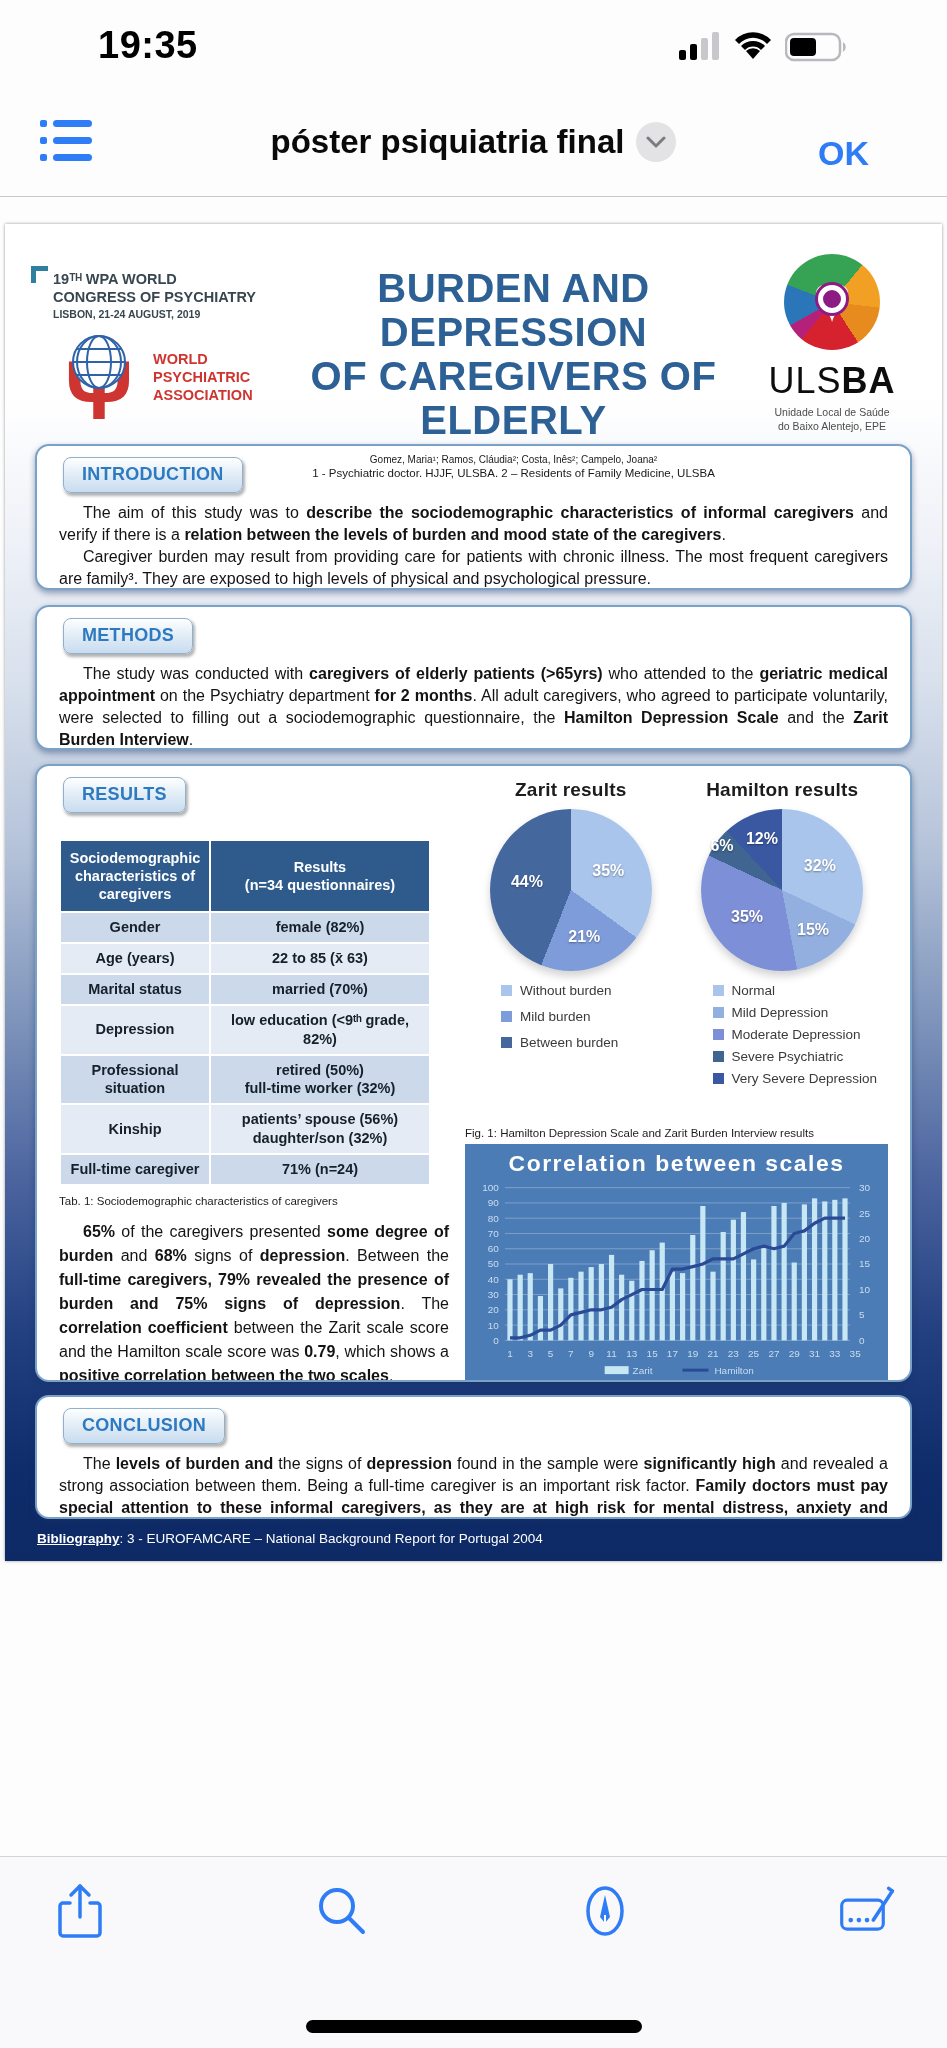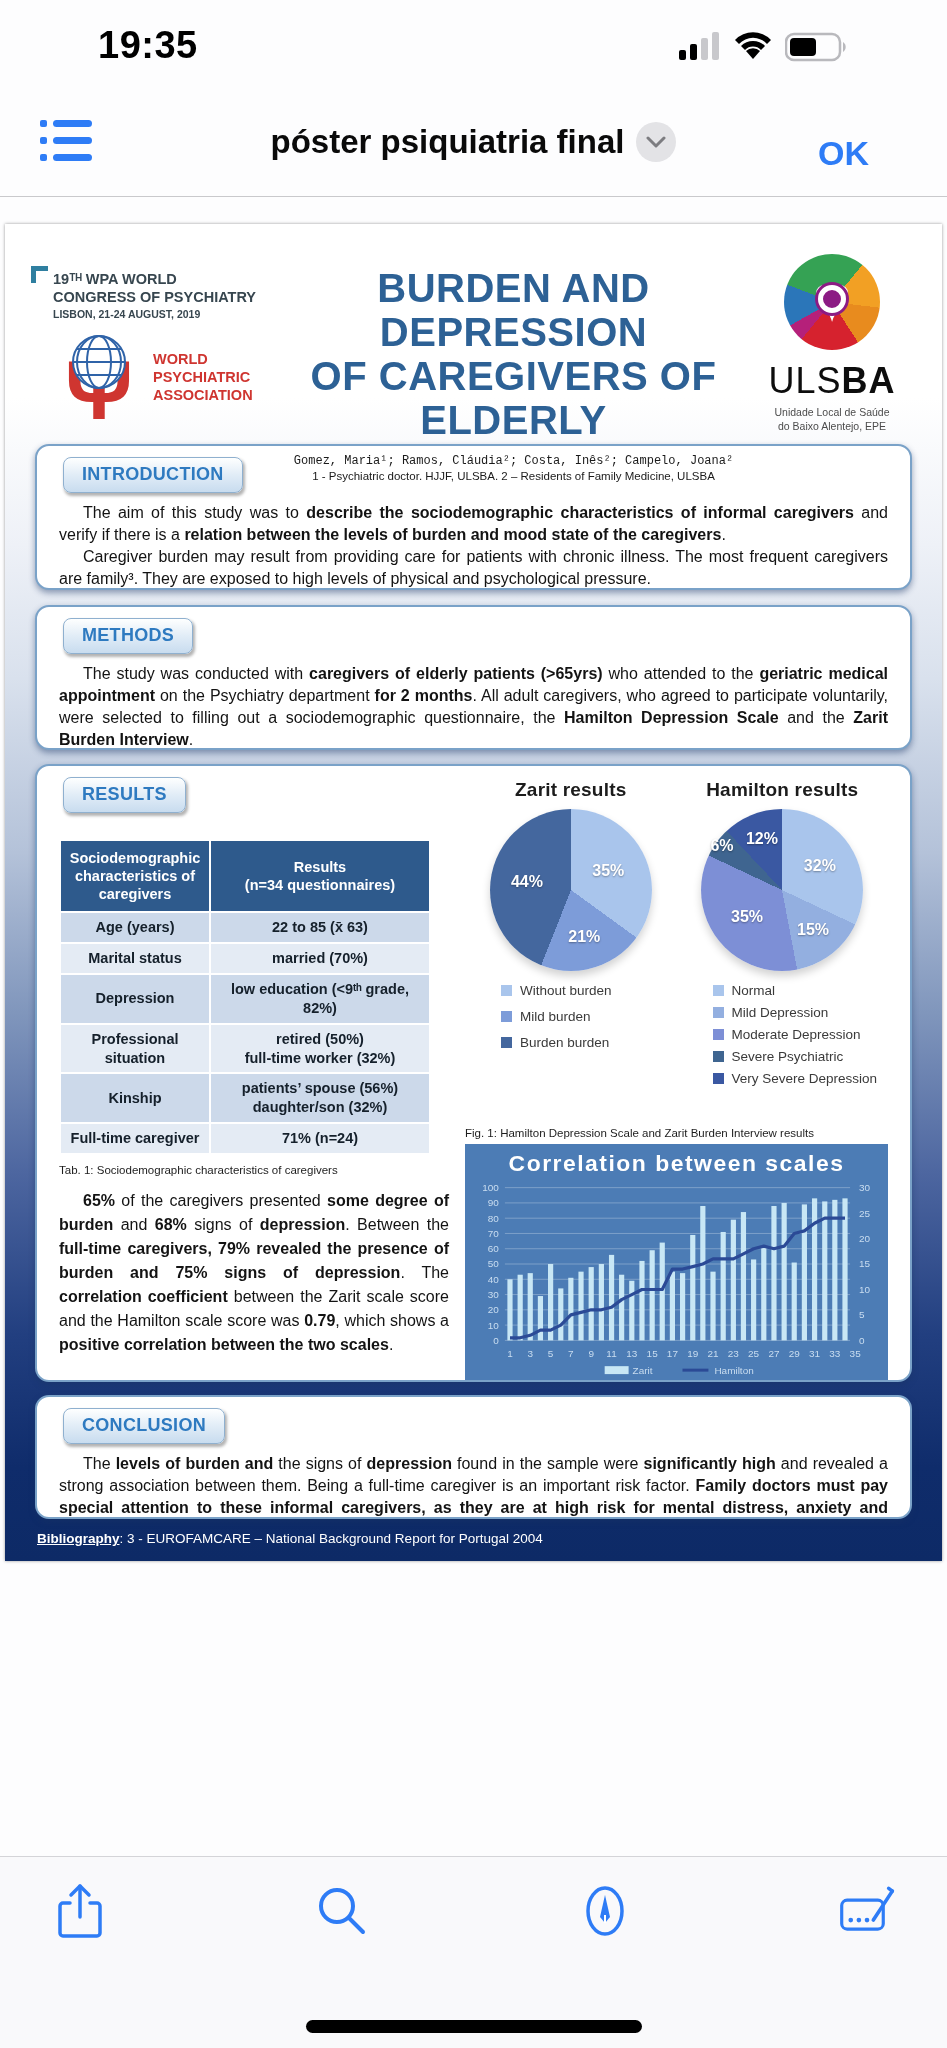--- a/index.html
+++ b/index.html
@@ -37,21 +37,21 @@
   .corner-bracket { position:absolute; left:0; top:26px; width:17px; height:17px; border-left:5px solid #2f7fa0; border-top:5px solid #2f7fa0; }
   .congress-txt { font-weight:700; color:#37464f; font-size:14.5px; line-height:1.25; white-space:pre-line; }
   .congress-date { font-weight:700; color:#37464f; font-size:10.5px; margin-top:2px; }
   .wpa-row { display:flex; align-items:center; margin-top:14px; gap:8px; }
   .wpa-logo { position:relative; width:92px; height:86px; flex:0 0 auto; }
   .wpa-psi { position:absolute; left:50%; bottom:-12px; transform:translateX(-50%); font-size:84px; line-height:1; color:#cf3530; font-weight:700; }
   .wpa-globe { position:absolute; left:50%; top:0; transform:translateX(-50%); }
   .wpa-name { color:#cf3530; font-weight:700; font-size:14.5px; line-height:1.25; white-space:pre-line; }
   .ph-center { flex:1; text-align:center; padding-top:26px; }
   .poster-title { color:#2d6195; font-weight:800; font-size:40px; line-height:1.1; letter-spacing:.5px; }
-  .authors { margin-top:12px; font-size:12px; color:#1a1a1a;font-family:Liberation Mono, monospace; }
+  .authors { margin-top:12px; font-size:10px; color:#1a1a1a; }
   .affiliation { margin-top:2px; font-size:11.5px; color:#1a1a1a; }
   .ph-right { width:168px; text-align:center; padding-top:14px; }
   .ulsba-ring { position:relative; width:96px; height:96px; margin:0 auto; border-radius:50%;
     background:conic-gradient(from 320deg,#35a254 0 22%,#f2a024 22% 38%,#e88b1e 38% 52%,#d6222e 52% 72%,#b5207a 72% 78%,#2b76b9 78% 92%,#35a254 92% 100%); }
   .ulsba-heart { position:absolute; left:50%; top:50%; transform:translate(-50%,-54%); font-size:64px; color:#ffffff; line-height:1; }
   .ulsba-dot { position:absolute; left:50%; top:47%; transform:translate(-50%,-50%); width:34px; height:34px; border-radius:50%; background:#8c1b84; }
   .ulsba-dot::after { content:""; position:absolute; left:50%; top:50%; transform:translate(-50%,-50%); width:18px; height:18px; border-radius:50%; border:5px solid #fff; background:#8c1b84; }
   .ulsba-word { margin-top:10px; font-size:36px; color:#0d0d0d; letter-spacing:1px; }
   .ulsba-word .light { font-weight:400; } .ulsba-word .bold { font-weight:800; }
   .ulsba-sub { margin-top:4px; font-size:10.5px; color:#4c4c4c; line-height:1.3; white-space:pre-line; }
@@ -231,20 +231,24 @@
         <table class="sd-table">
           <thead>
             <tr>
               <th>Sociodemographic characteristics of caregivers</th>
               <th style="white-space:pre-line;">Results
 (n=34 questionnaires)</th>
             </tr>
           </thead>
           <tbody>
               <tr>
+                <td>Gender</td>
+                <td>female (82%)</td>
+              </tr>
+              <tr>
                 <td>Age (years)</td>
                 <td>22 to 85 (x̄ 63)</td>
               </tr>
               <tr>
                 <td>Marital status</td>
                 <td>married (70%)</td>
               </tr>
               <tr>
                 <td>Depression</td>
                 <td>low education (&lt;9ᵗʰ grade, 82%)</td>
@@ -281,21 +285,21 @@
                 <div class="legend-item">
                   <span class="swatch" style="background: rgb(169, 197, 236);"></span>
                   <span>Without burden</span>
                 </div>
                 <div class="legend-item">
                   <span class="swatch" style="background: rgb(125, 156, 217);"></span>
                   <span>Mild burden</span>
                 </div>
                 <div class="legend-item">
                   <span class="swatch" style="background: rgb(68, 103, 158);"></span>
-                  <span>Burden burden</span>
+                  <span>Between burden</span>
                 </div>
               </div>
           </div>
           <div class="pie-block">
             <div class="pie-title">Hamilton results</div>
             <div class="pie" style="background: conic-gradient(rgb(169, 197, 236) 0deg, rgb(169, 197, 236) 115.2deg, rgb(147, 175, 224) 115.2deg, rgb(147, 175, 224) 169.2deg, rgb(125, 143, 214) 169.2deg, rgb(125, 143, 214) 295.2deg, rgb(63, 101, 144) 295.2deg, rgb(63, 101, 144) 316.8deg, rgb(58, 88, 162) 316.8deg, rgb(58, 88, 162) 360deg);">
                 <div class="pie-label" style="left: 73.219%; top: 35.2648%;">32%</div>
                 <div class="pie-label" style="left: 69.0001%; top: 74.4948%;">15%</div>
                 <div class="pie-label" style="left: 28.2707%; top: 66.8549%;">35%</div>
                 <div class="pie-label" style="left: 12.7852%; top: 22.9619%;">6%</div>

